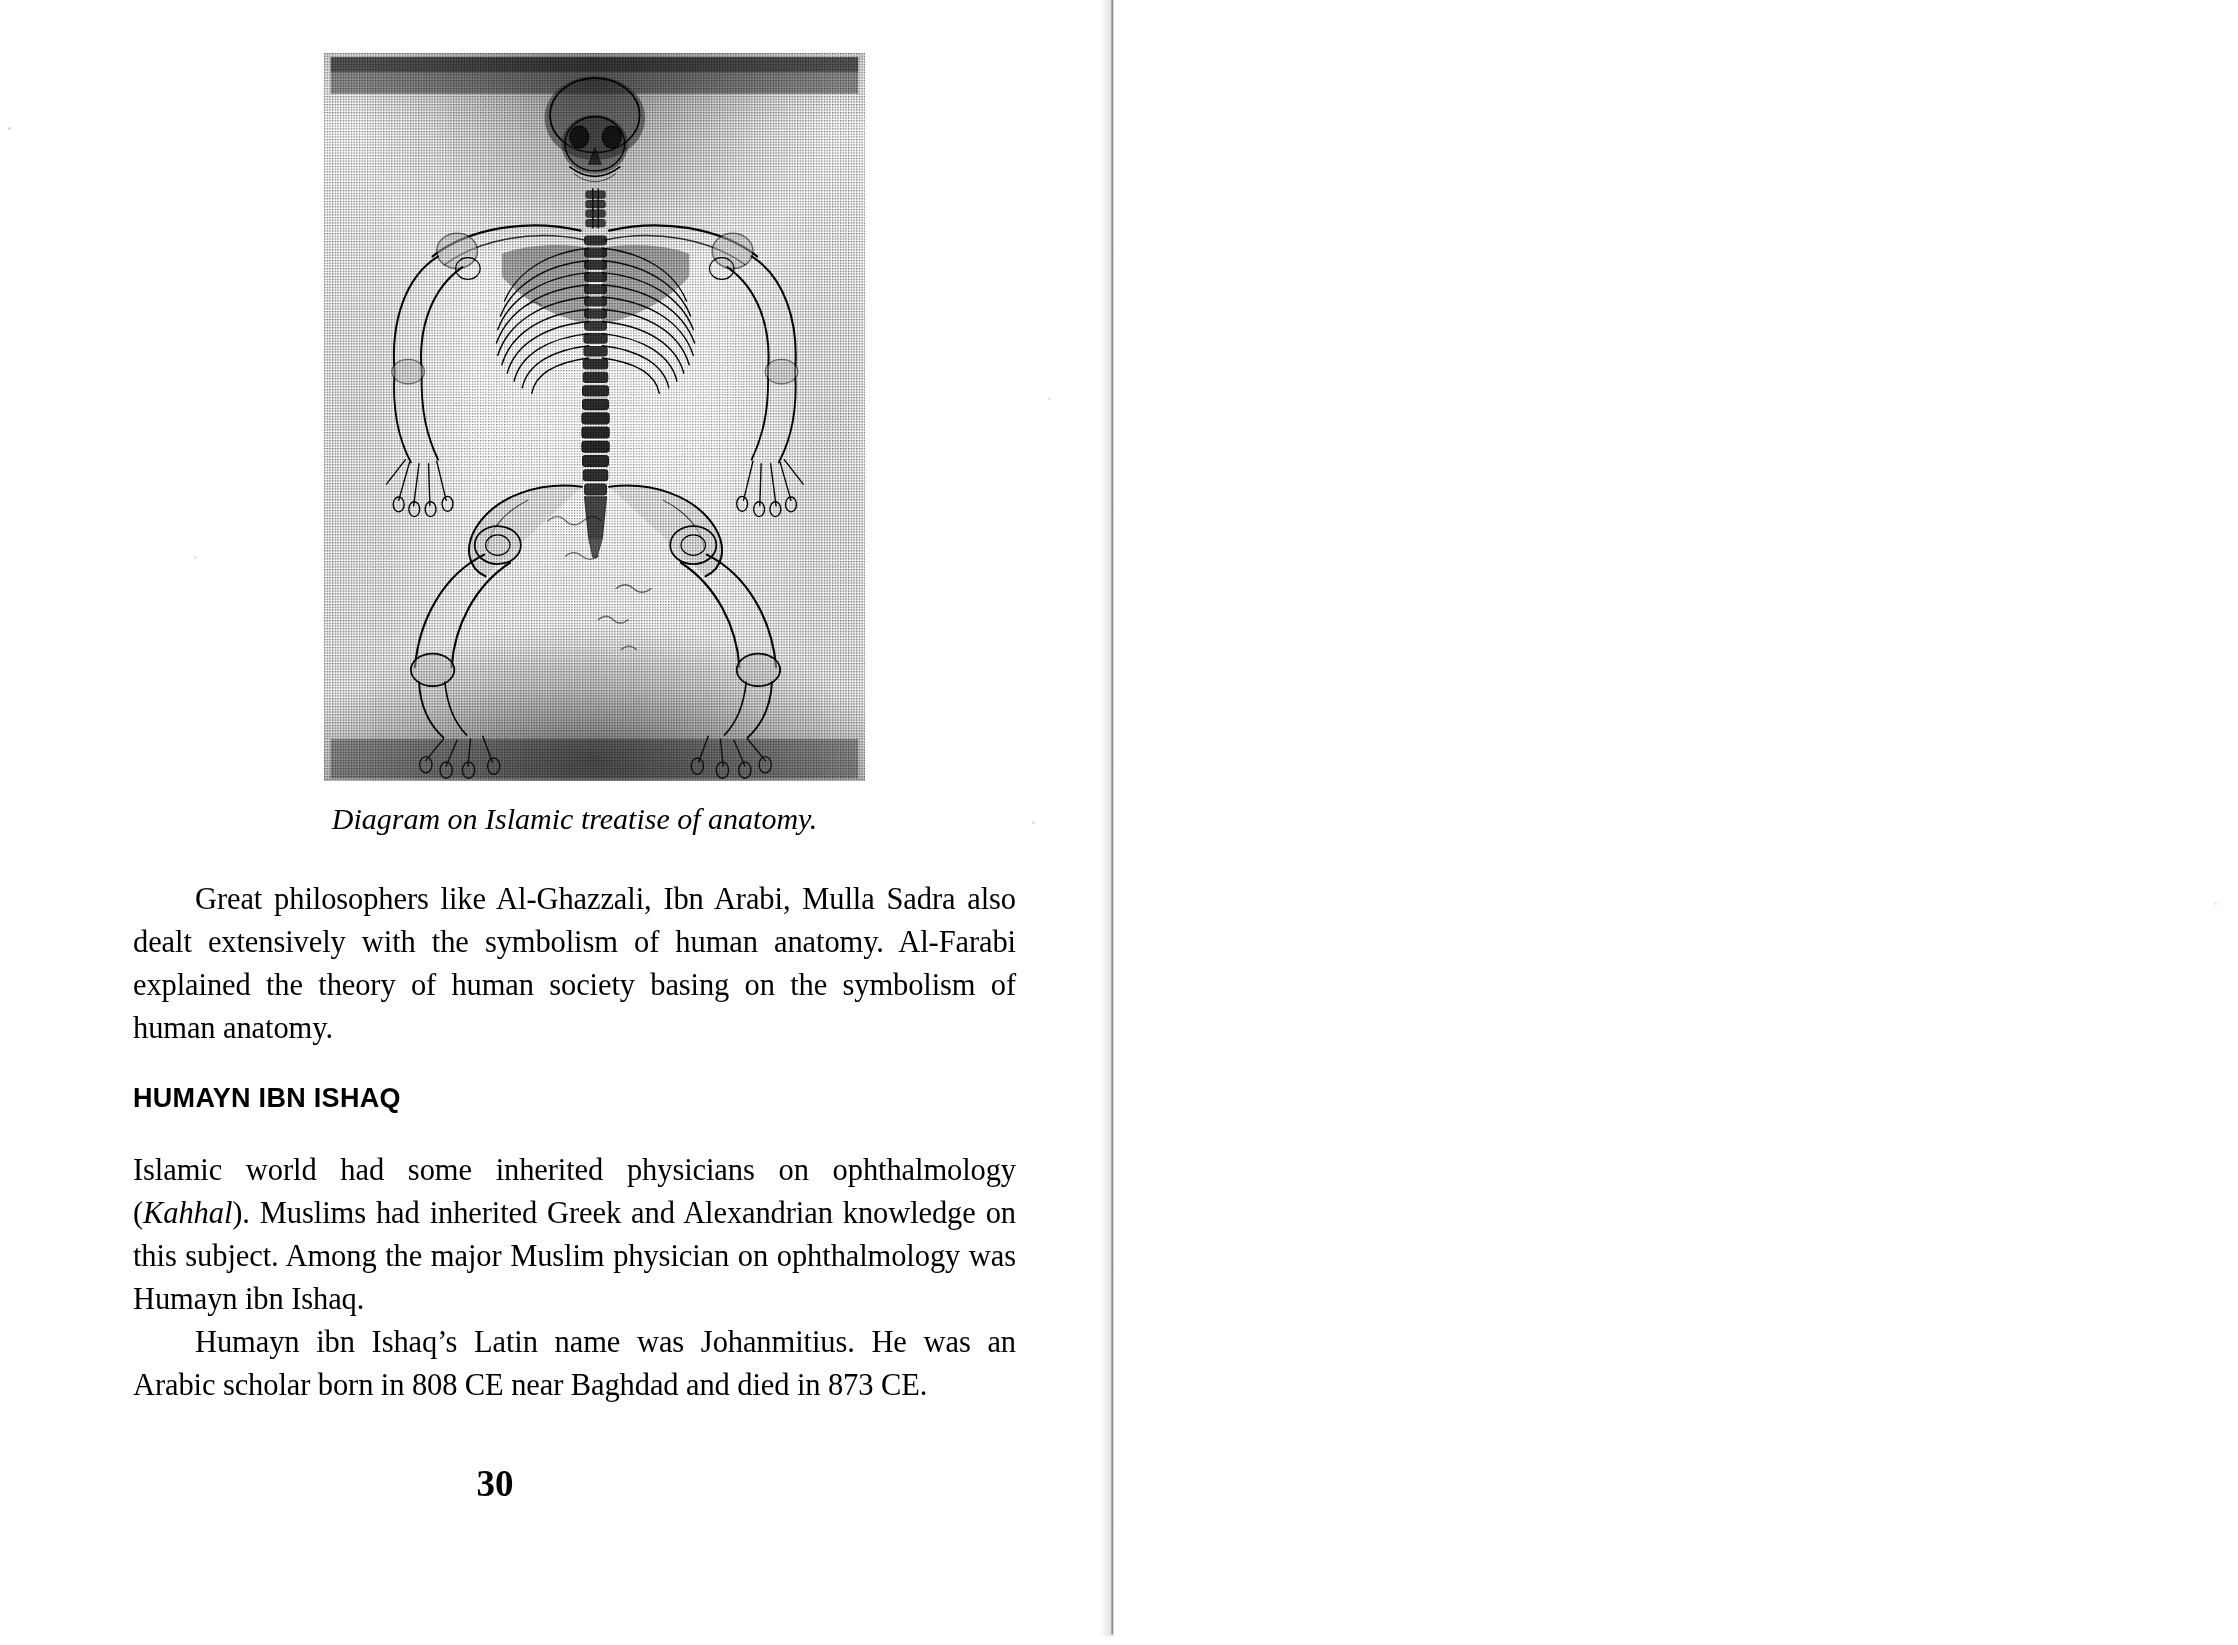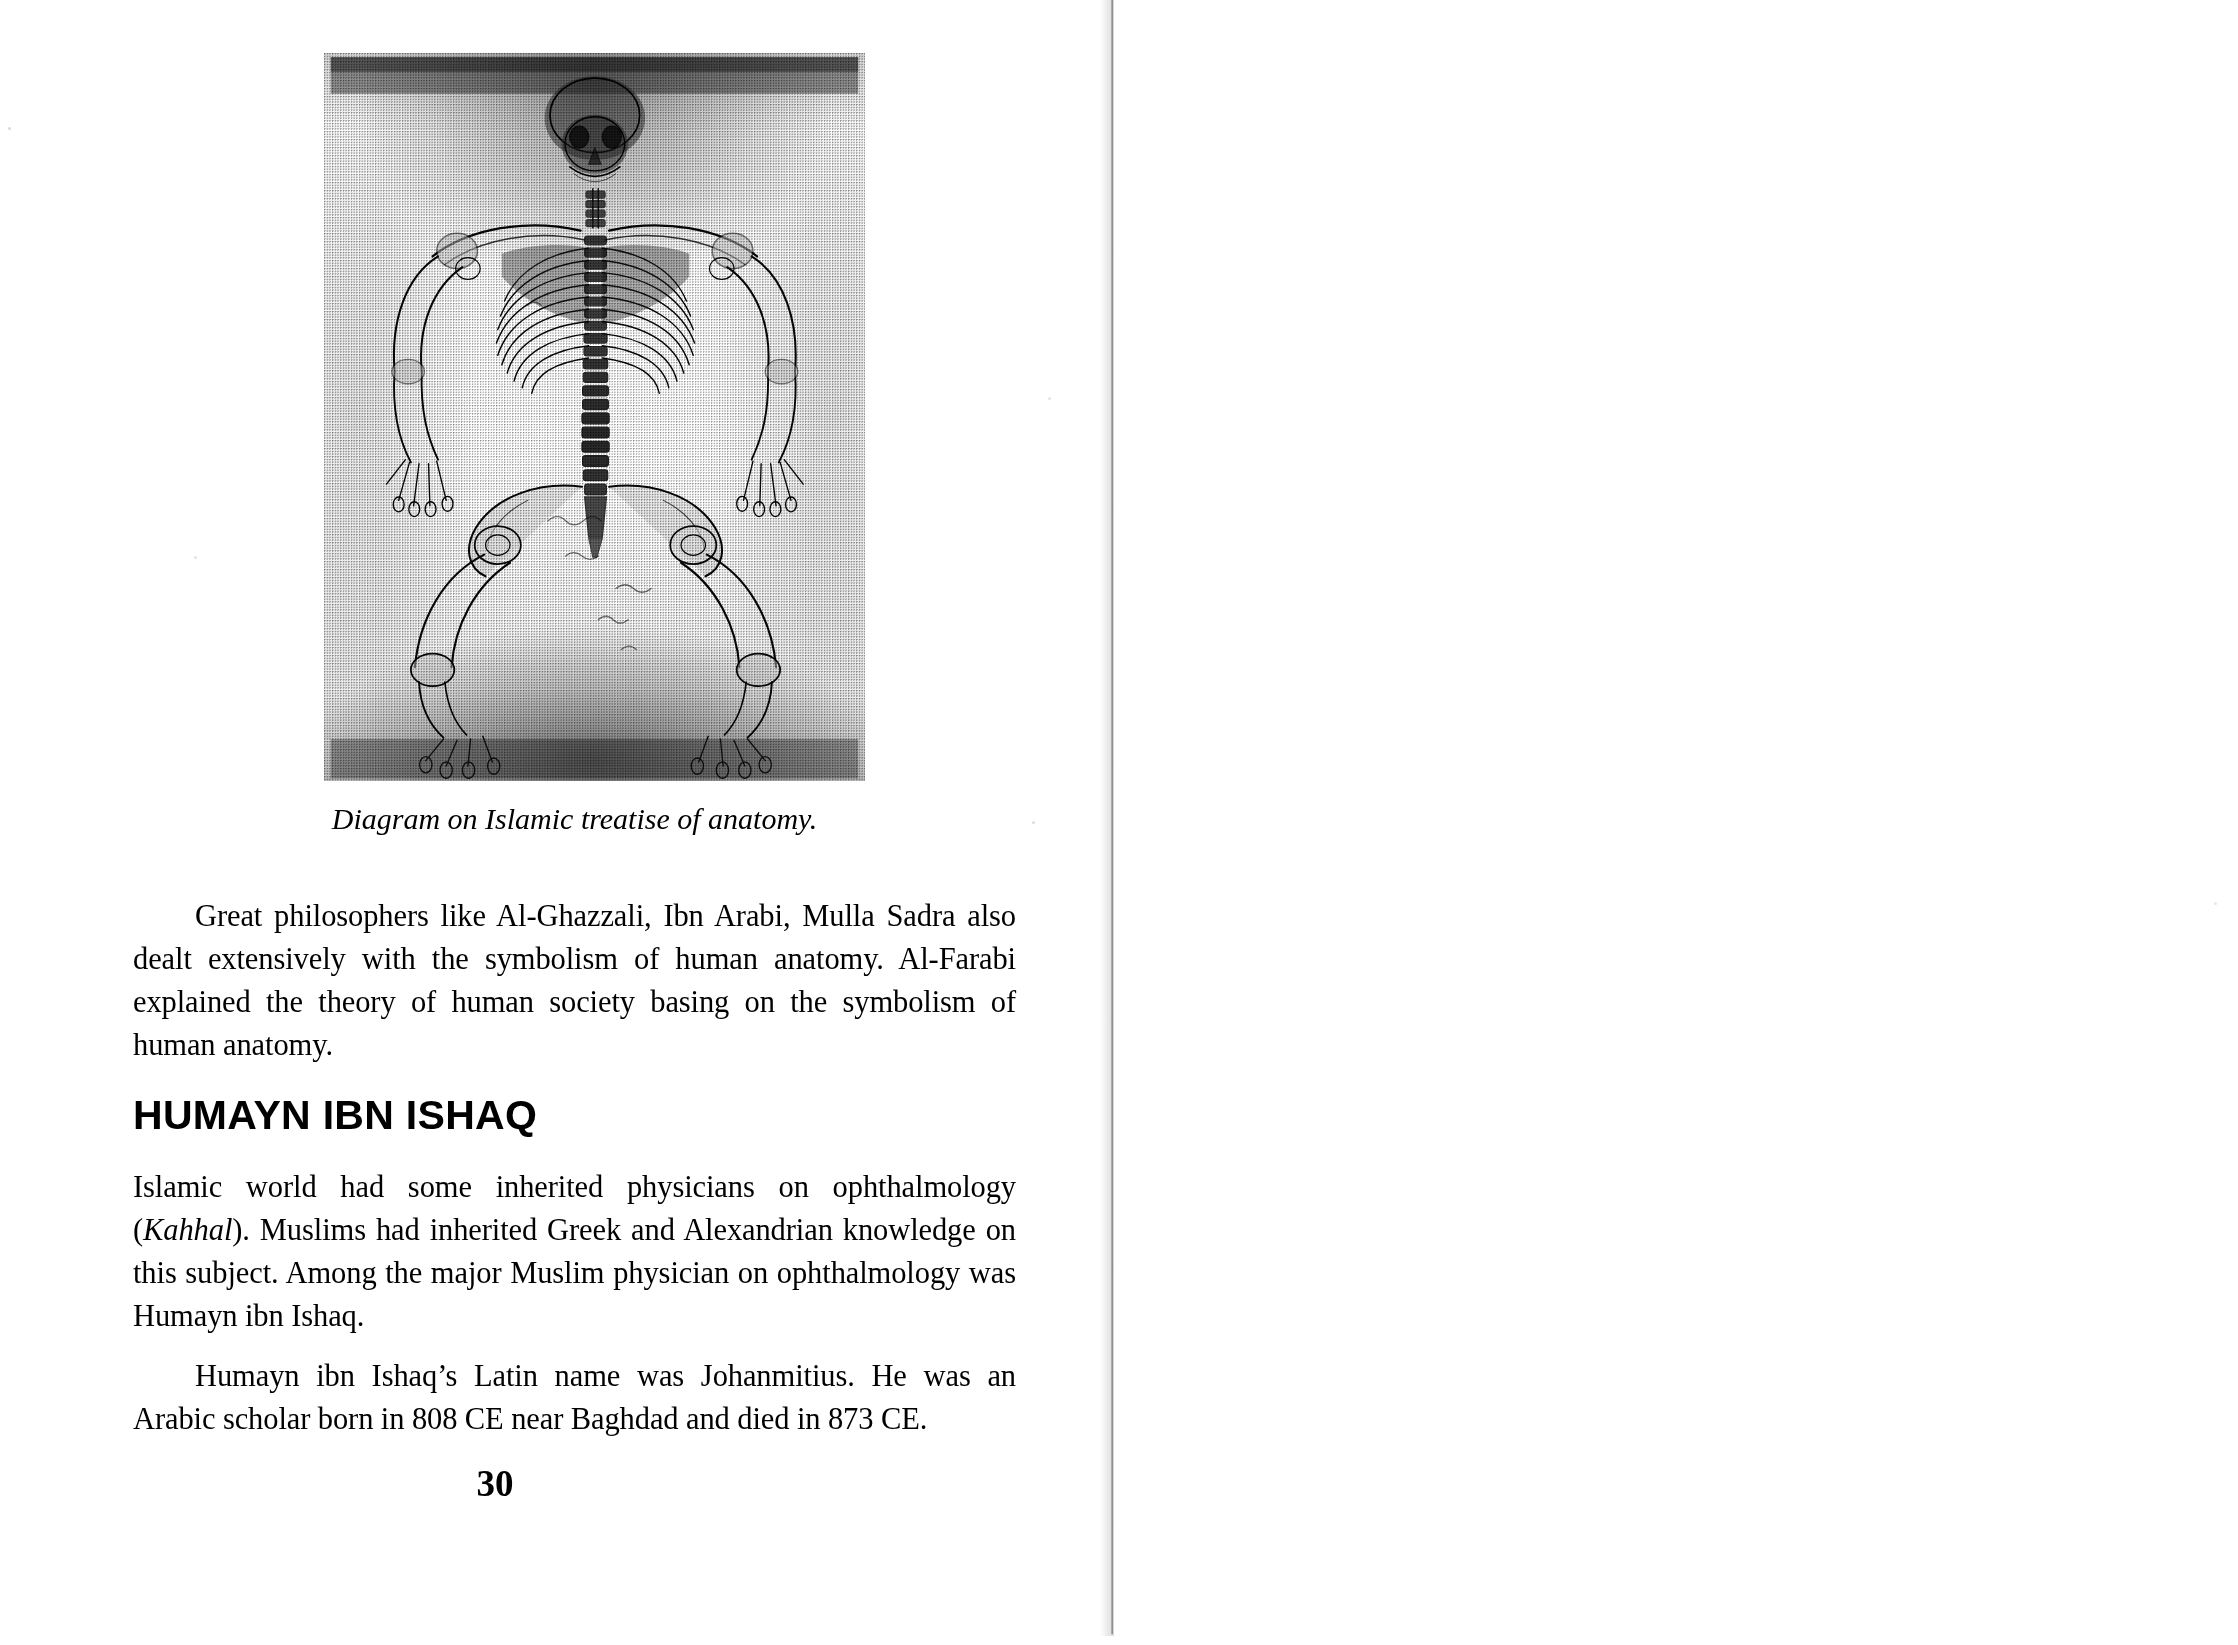--- a/index.html
+++ b/index.html
@@ -64,28 +64,28 @@
     font-size: 30.5px;
     line-height: 43px;
     letter-spacing: -0.1px;
   }
   .col-left  { left: 133px;  width: 883px; top: 878px; }
 
   p.para {
     margin: 0 0 0 0;
     text-indent: 0;
   }
-  p.indent { text-indent: 62px; margin-top: 17px; }
+  p.indent { text-indent: 62px; }
 
   .gap-after { margin-bottom: 30px; }
 
   h2.section-head {
     font-family: "Liberation Sans", "DejaVu Sans", sans-serif;
     font-weight: bold;
-    font-size: 41px;
+    font-size: 27px;
     line-height: 35px;
     letter-spacing: 0.3px;
     margin: 31px 0 33px 0;
     text-align: left;
   }
 
   i, .ital { font-style: italic; }
 
   
   .caption {

